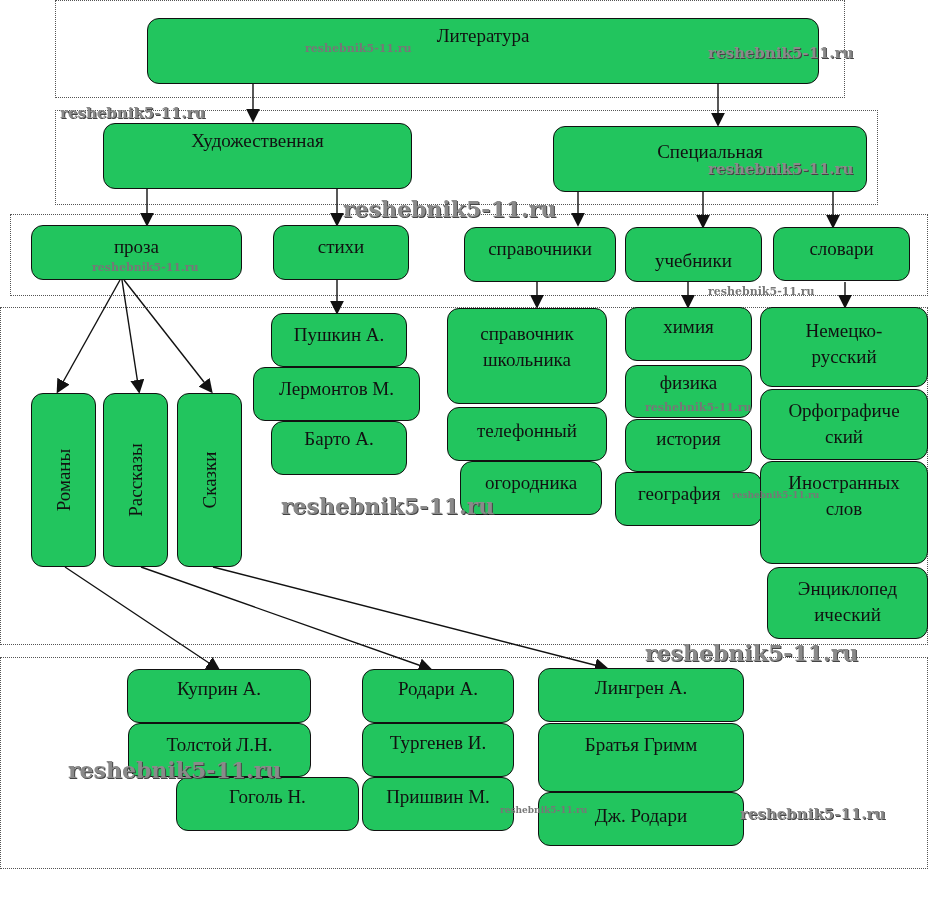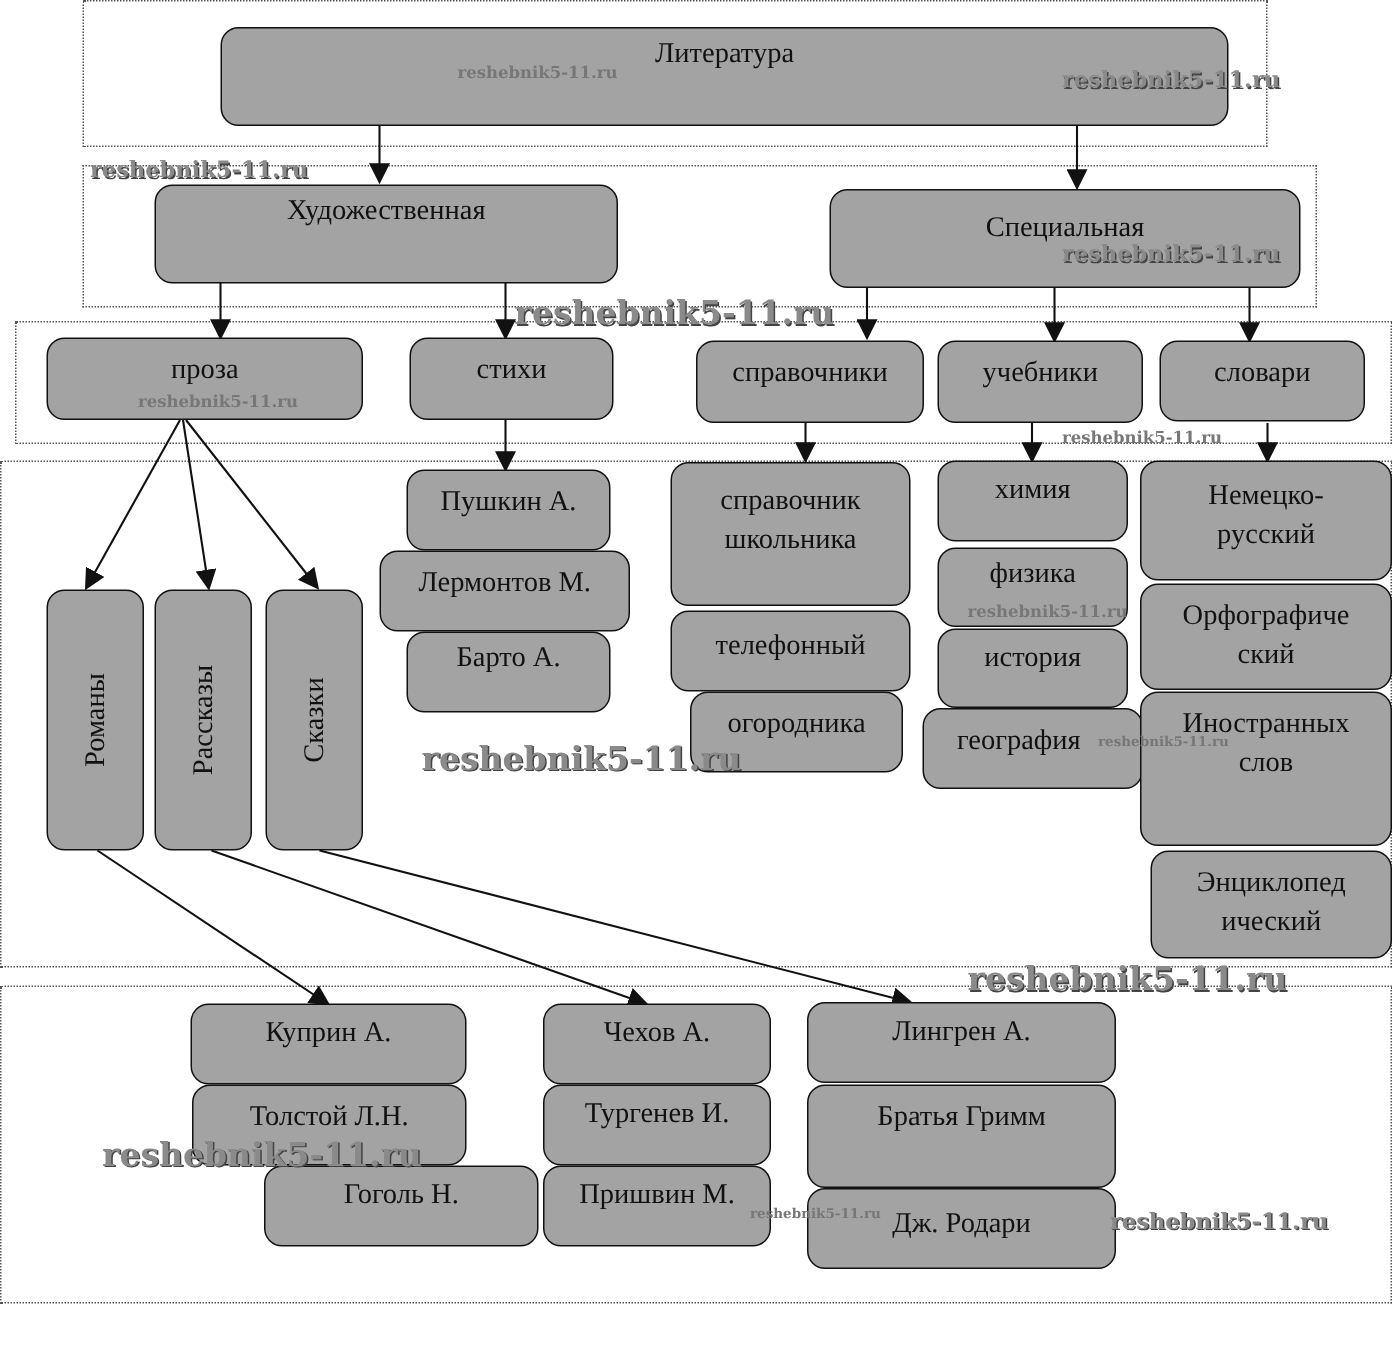--- a/index.html
+++ b/index.html
@@ -1,20 +1,20 @@
 <!DOCTYPE html>
 <html><head>
 <meta charset="utf-8">
 <style>
   html, body { margin:0; padding:0; background:#ffffff; }
   body { width:930px; height:903px; position:relative; overflow:hidden;
          font-family:"Liberation Serif","DejaVu Serif",serif; color:#111; }
   .group { position:absolute; border:1px dotted #555; box-sizing:border-box; }
   .node { position:absolute; box-sizing:border-box; border:1.6px solid #111; border-radius:12px;
-          background:#a3a3a3; text-align:center; font-size:19px; line-height:26px; padding-top:4px; }
+          background:#22c55e; text-align:center; font-size:19px; line-height:26px; padding-top:4px; }
   .node.vert span { position:absolute; left:50%; top:50%; transform:translate(-50%,-50%) rotate(-90deg);
                     white-space:nowrap; }
   .wm { position:absolute; font-family:"DejaVu Serif",serif; font-weight:bold; color:#8a8a8a;
         white-space:nowrap; text-shadow:1px 1px 0 #444; }
   .wm.s { font-size:11px; text-shadow:none; color:#777; }
   .wm.m { font-size:15px; }
   .wm.l { font-size:22px; }
   svg#arrows { position:absolute; left:0; top:0; }
 </style>
 </head>
@@ -53,21 +53,21 @@
   </g>
 </svg>
 
 <div class="node" style="left:147px;top:18px;width:672px;height:66px;"><span>Литература</span></div>
 <div class="node" style="left:103px;top:123px;width:309px;height:66px;"><span>Художественная</span></div>
 <div class="node" style="left:553px;top:126px;width:314px;height:66px;padding-top:12px;"><span>Специальная</span></div>
 
 <div class="node" style="left:31px;top:225px;width:211px;height:55px;padding-top:8px;"><span>проза</span></div>
 <div class="node" style="left:273px;top:225px;width:136px;height:55px;padding-top:8px;"><span>стихи</span></div>
 <div class="node" style="left:464px;top:227px;width:152px;height:55px;padding-top:8px;"><span>справочники</span></div>
-<div class="node" style="left:625px;top:227px;width:137px;height:55px;padding-top:8px;"><span>учебники</span></div>
+<div class="node" style="left:625px;top:227px;width:137px;height:55px;padding-top:20px;"><span>учебники</span></div>
 <div class="node" style="left:773px;top:227px;width:137px;height:54px;padding-top:8px;"><span>словари</span></div>
 
 <div class="node vert" style="left:31px;top:393px;width:65px;height:174px;">
     <span>Романы</span>
   </div>
 <div class="node vert" style="left:103px;top:393px;width:65px;height:174px;">
     <span>Рассказы</span>
   </div>
 <div class="node vert" style="left:177px;top:393px;width:65px;height:174px;">
     <span>Сказки</span>
@@ -93,21 +93,21 @@
 ский</span></div>
 <div class="node" style="left:760px;top:461px;width:168px;height:103px;padding-top:8px;white-space:pre-line;"><span>Иностранных
 слов</span></div>
 <div class="node" style="left:767px;top:567px;width:161px;height:72px;padding-top:8px;white-space:pre-line;text-align:center;"><span>Энциклопед
 ический</span></div>
 
 <div class="node" style="left:127px;top:669px;width:184px;height:54px;padding-top:6px;"><span>Куприн А.</span></div>
 <div class="node" style="left:128px;top:723px;width:183px;height:54px;padding-top:8px;"><span>Толстой Л.Н.</span></div>
 <div class="node" style="left:128px;top:777px;width:183px;height:54px;padding-top:6px;margin-left:48px;"><span>Гоголь Н.</span></div>
 
-<div class="node" style="left:362px;top:669px;width:152px;height:54px;padding-top:6px;"><span>Чехов А.</span></div>
+<div class="node" style="left:362px;top:669px;width:152px;height:54px;padding-top:6px;"><span>Родари А.</span></div>
 <div class="node" style="left:362px;top:723px;width:152px;height:54px;padding-top:6px;"><span>Тургенев И.</span></div>
 <div class="node" style="left:362px;top:777px;width:152px;height:54px;padding-top:6px;"><span>Пришвин М.</span></div>
 
 <div class="node" style="left:538px;top:668px;width:206px;height:54px;padding-top:6px;"><span>Лингрен А.</span></div>
 <div class="node" style="left:538px;top:723px;width:206px;height:69px;padding-top:8px;"><span>Братья Гримм</span></div>
 <div class="node" style="left:538px;top:792px;width:206px;height:54px;padding-top:10px;"><span>Дж. Родари</span></div>
 
 <div class="wm s" style="left:305px;top:42px;">reshebnik5-11.ru</div>
 <div class="wm m" style="left:708px;top:44px;">reshebnik5-11.ru</div>
 <div class="wm m" style="left:60px;top:104px;">reshebnik5-11.ru</div>

